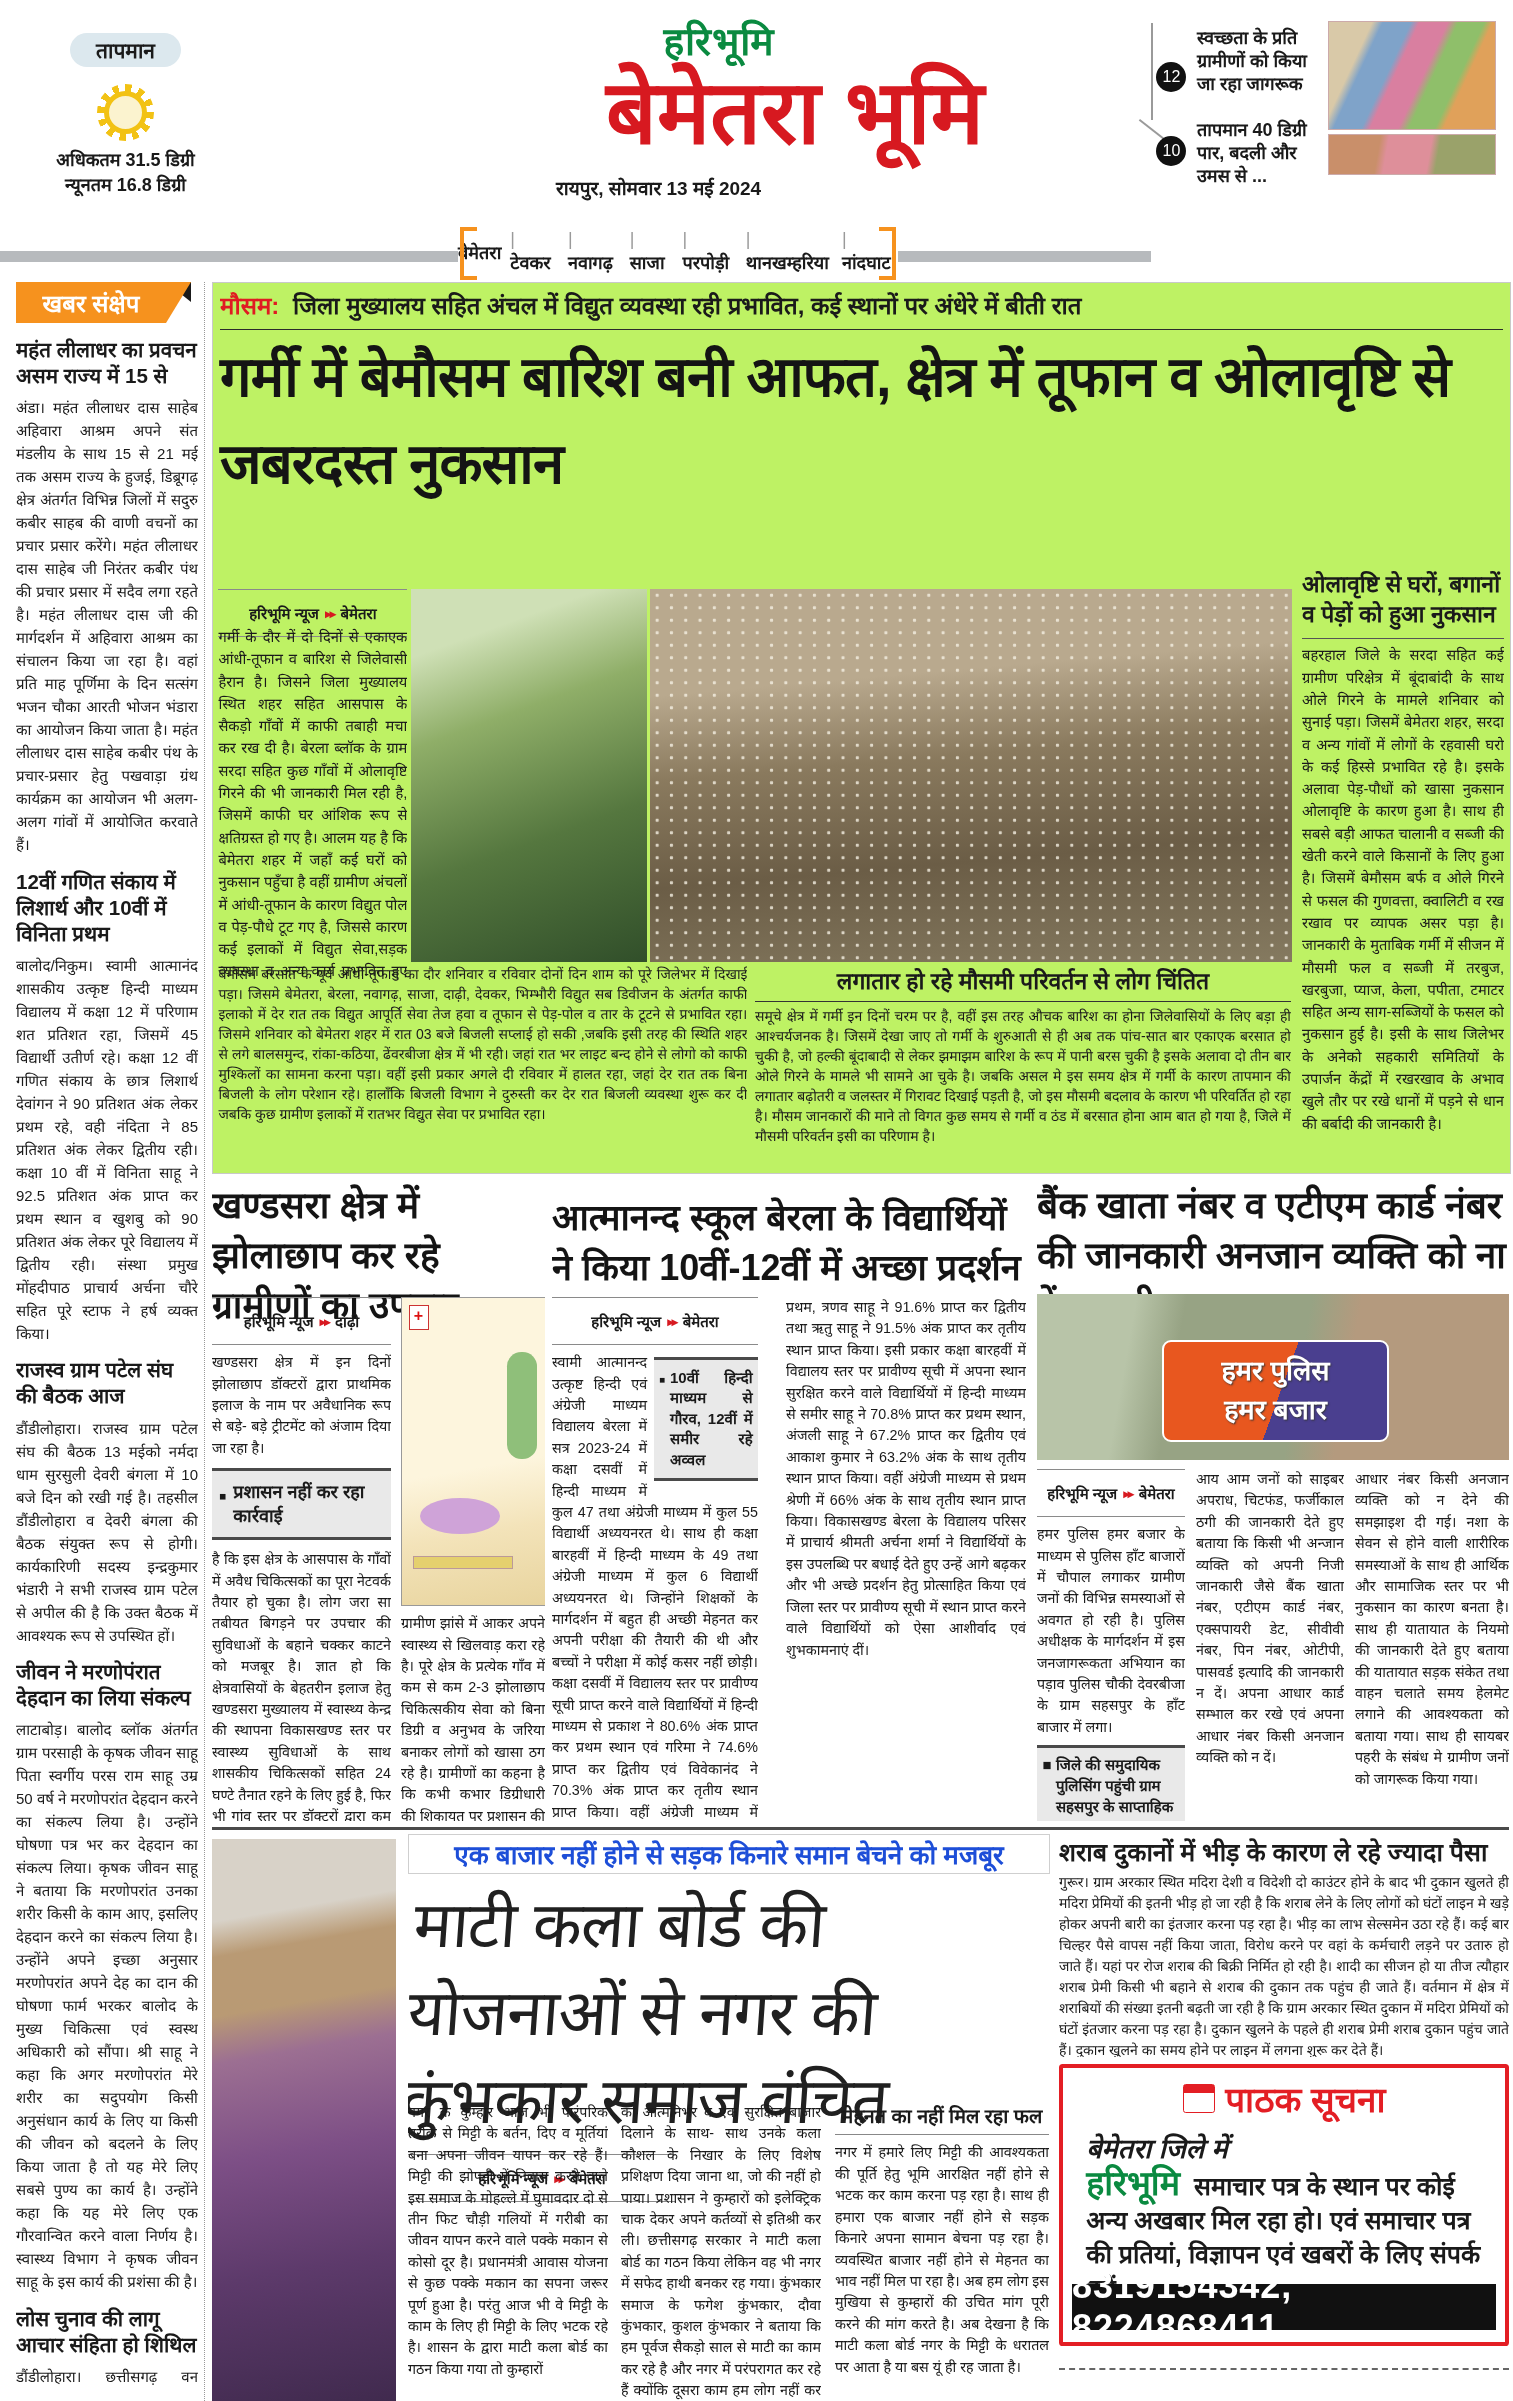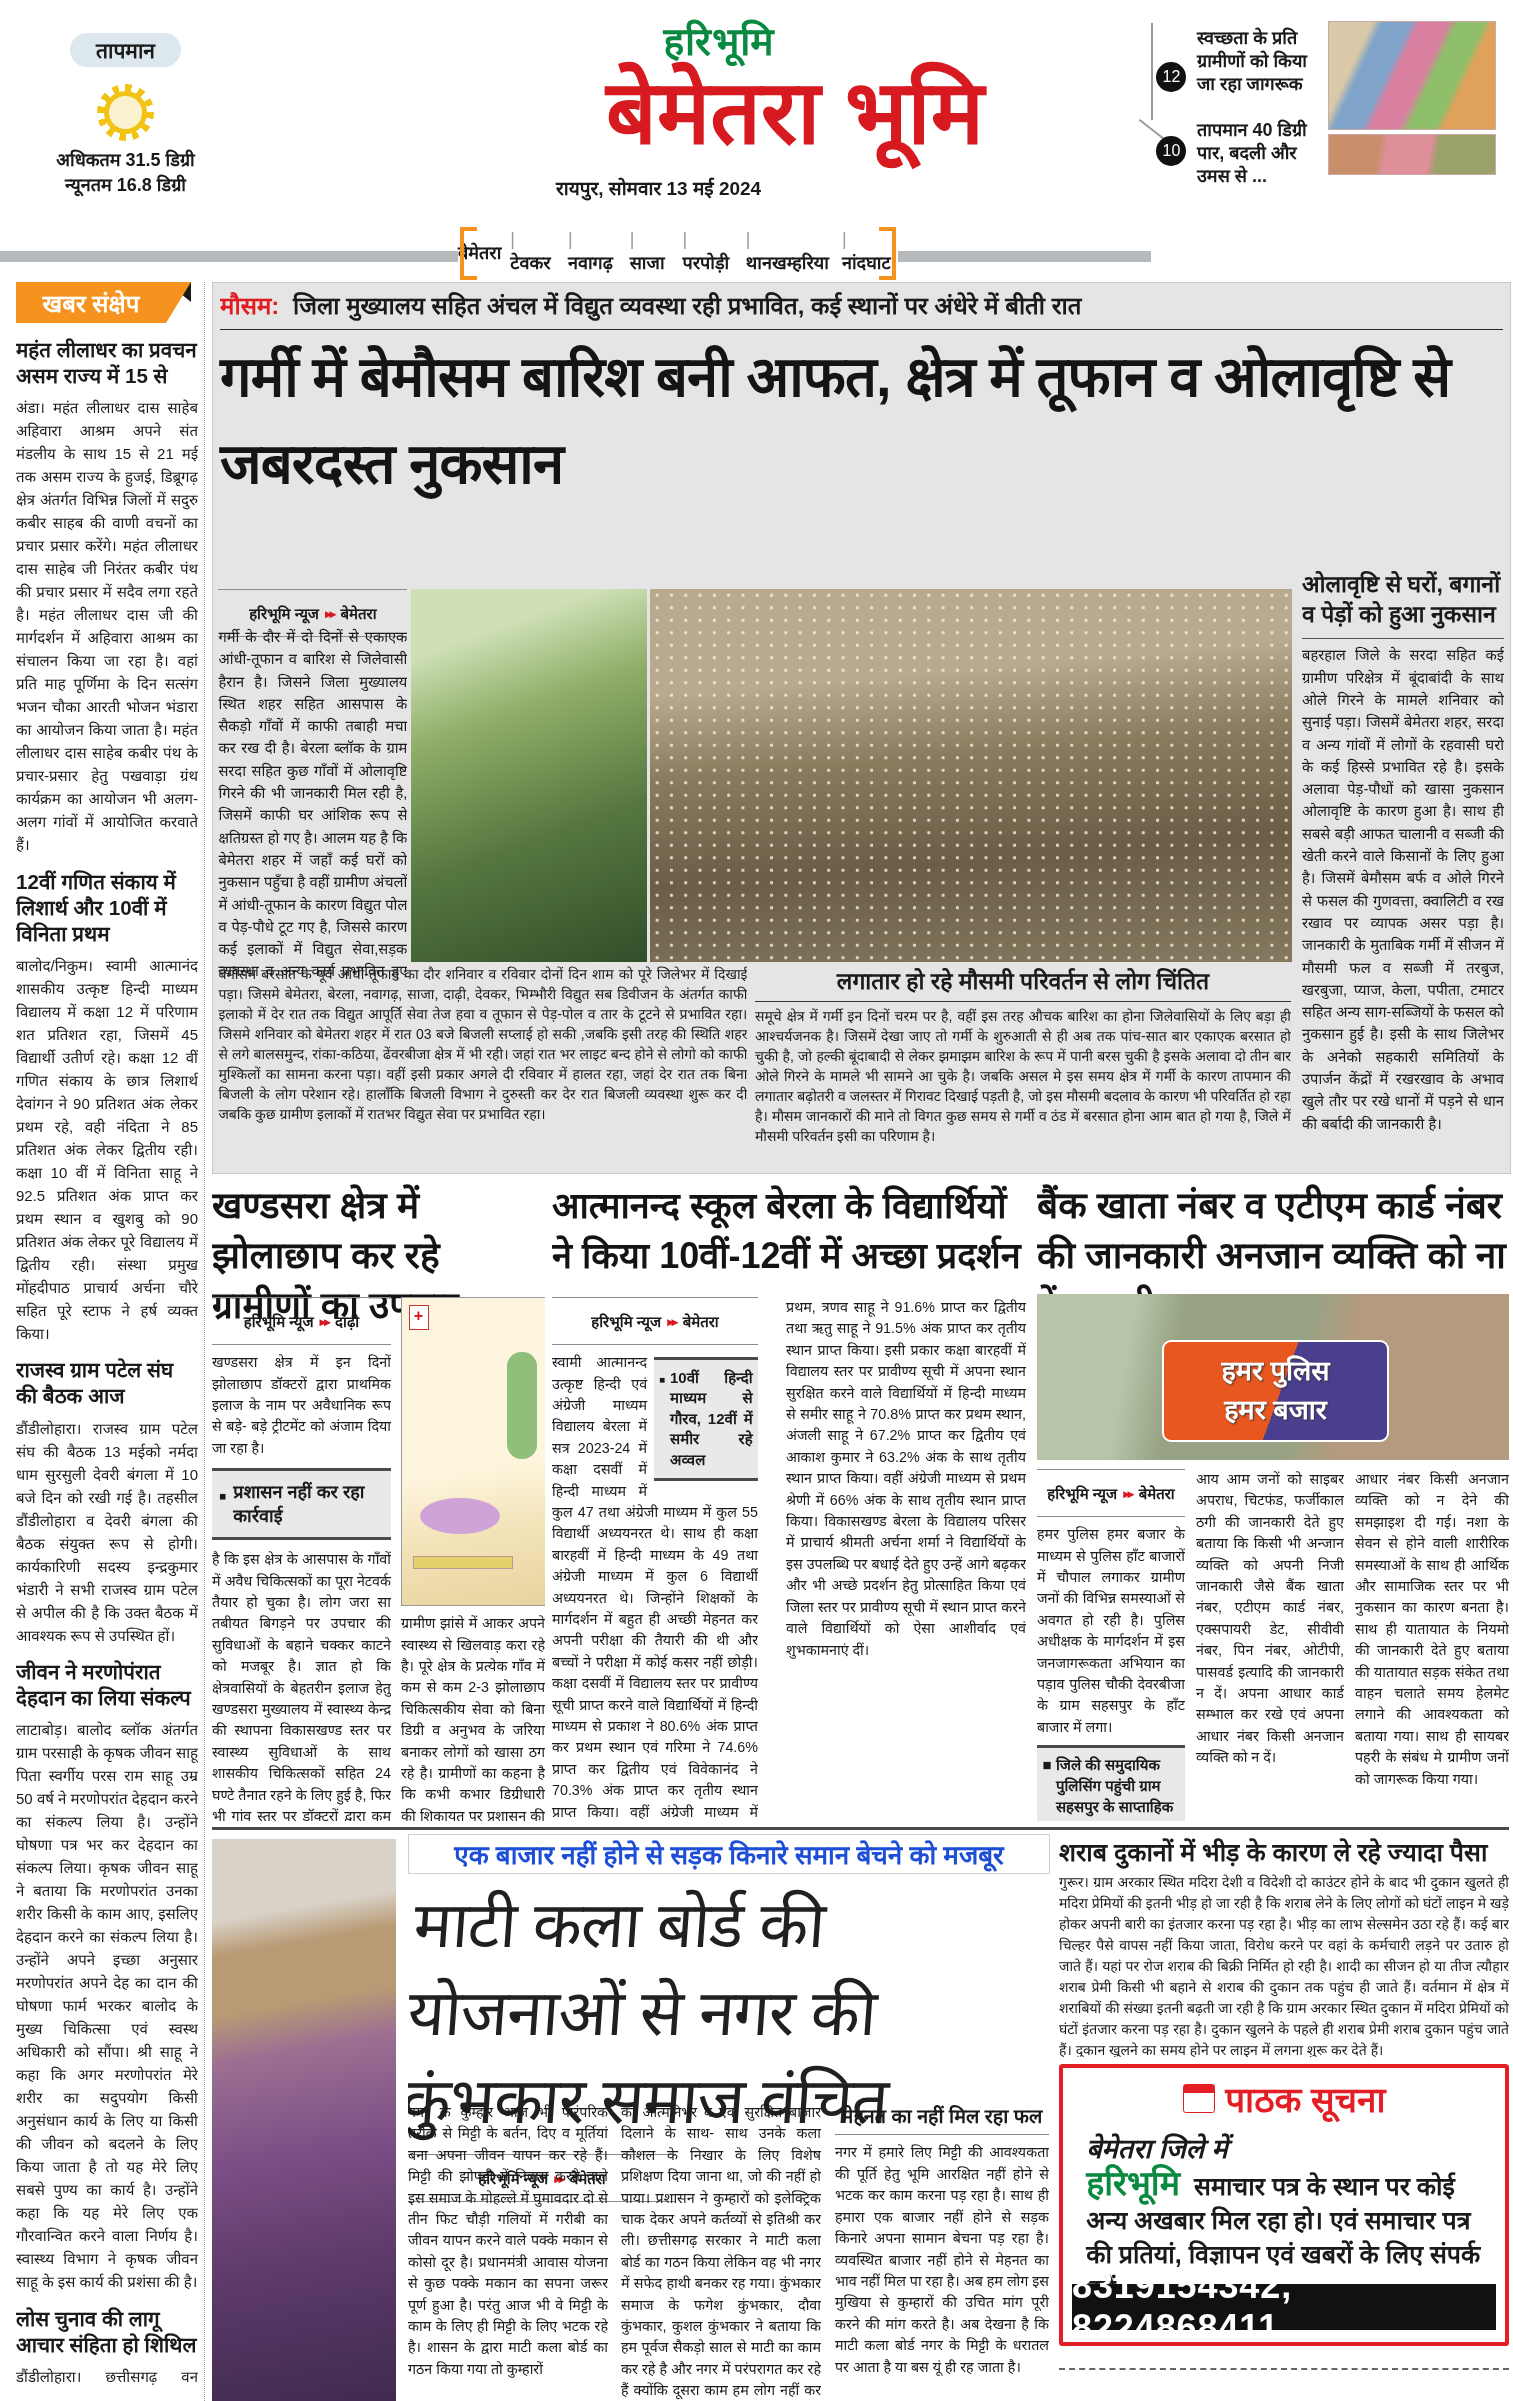--- a/index.html
+++ b/index.html
@@ -40,21 +40,21 @@
   .sb-head{position:relative;width:150px;height:41px;background:#f6921e;color:#fff;display:flex;
            align-items:center;justify-content:center;font-size:24px;font-weight:800;margin-bottom:14.3px;}
   .sb-head::after{content:"";position:absolute;right:-25px;top:0;border-left:25px solid #f6921e;
                   border-bottom:41px solid transparent;}
   .sb-head::before{content:"";position:absolute;right:-25px;top:0;border-right:25px solid #1a1a1a;
                    border-bottom:20.6px solid transparent;}
   .sb-title{font-size:20.6px;line-height:26px;font-weight:800;margin:12.5px 0 7.1px;}
   .sb-body{font-size:15px;line-height:23px;text-align:justify;}
   .divider-dotted{position:absolute;left:204px;top:282px;width:0;height:2119px;border-left:1.8px dotted #999;}
   
-  .lead{position:absolute;left:212px;top:282px;width:1297px;height:890px;border:1.8px solid #c9c9c9;background:#e5e5e5;}
+  .lead{position:absolute;left:212px;top:282px;width:1297px;height:890px;border:1.8px solid #c9c9c9;background:#bef264;}
   .kicker{position:absolute;left:7.1px;top:5.4px;right:7.1px;height:41px;border-bottom:1.8px solid #2b2b2b;
           font-size:24px;font-weight:800;white-space:nowrap;overflow:hidden;}
   .kicker .k-label{color:#e01b22;margin-right:7.1px;}
   .lead-headline{position:absolute;left:7.1px;top:50px;width:1282px;height:177px;
                  font-size:56px;line-height:87px;font-weight:800;color:#141414;letter-spacing:-0.9px;}
   .byline{display:flex;align-items:center;justify-content:center;gap:6.3px;font-size:15px;font-weight:bold;
           border-top:0.9px solid #8a8a8a;border-bottom:0.9px solid #8a8a8a;padding:13px 0;}
   .byline .arr{color:#d71920;font-size:12.5px;letter-spacing:-1.8px;}
   .lead-byline{position:absolute;left:5.4px;top:306px;width:189px;}
   .lead-col1{position:absolute;left:5.4px;top:343px;width:189px;height:356px;overflow:hidden;
@@ -88,21 +88,21 @@
              padding:9px 7.1px;display:flex;gap:7.1px;font-size:18px;line-height:24px;font-weight:bold;}
   .quote-box .sq{font-size:11.6px;margin-top:3.6px;}
   .cartoon{position:relative;width:144px;height:307px;border:0.9px solid #999;
            background:linear-gradient(170deg,#fdf5dd 0 55%,#f3e3b9 75%,#e8d49e 100%);margin-bottom:7.1px;}
   .cartoon .cross{position:absolute;left:7.1px;top:7.1px;width:18px;height:23px;background:#fff;border:0.9px solid #c33;}
   .cartoon .cross::after{content:"+";position:absolute;left:3.6px;top:0.9px;color:#d11;font-size:16px;font-weight:bold;}
   .cartoon .fig1{position:absolute;left:18px;bottom:71px;width:80px;height:36px;border-radius:50%;background:#cfa3d8;}
   .cartoon .fig2{position:absolute;right:9px;top:54px;width:30px;height:107px;border-radius:14.3px;background:#8fbf7a;}
   .cartoon .table{position:absolute;left:10.7px;bottom:36px;width:98px;height:10.7px;background:#e5d06e;border:0.9px solid #b99;}
   .school{position:absolute;left:552px;top:1181px;width:474px;height:640px;overflow:hidden;}
-  .school h2{font-size:36px;line-height:50px;}
+  .school h2{font-size:36px;line-height:50px;margin-top:12px;}
   .s-col1{position:absolute;left:0;top:116px;width:206px;height:524px;overflow:hidden;}
   .s-col2{position:absolute;left:234px;top:116px;width:240px;height:524px;overflow:hidden;}
   .inset-box{float:right;width:93px;margin:5.4px 0 5.4px 7.1px;background:#e9e9e9;border-top:3.6px solid #4a4a4a;
              border-bottom:3.6px solid #4a4a4a;padding:7.1px 5.4px;font-size:15px;line-height:20.6px;font-weight:bold;
              display:flex;gap:4.5px;}
   .inset-box .sq{font-size:9.8px;margin-top:2.7px;}
   .bank{position:absolute;left:1037px;top:1181px;width:472px;height:640px;overflow:hidden;}
   .bank h2{font-size:37px;line-height:50px;}
   .bank-photo{position:absolute;left:0;top:113px;width:472px;height:166px;
               background:linear-gradient(100deg,#b8c4a8 0 20%,#97a384 30% 55%,#b49a7e 65% 100%);}

